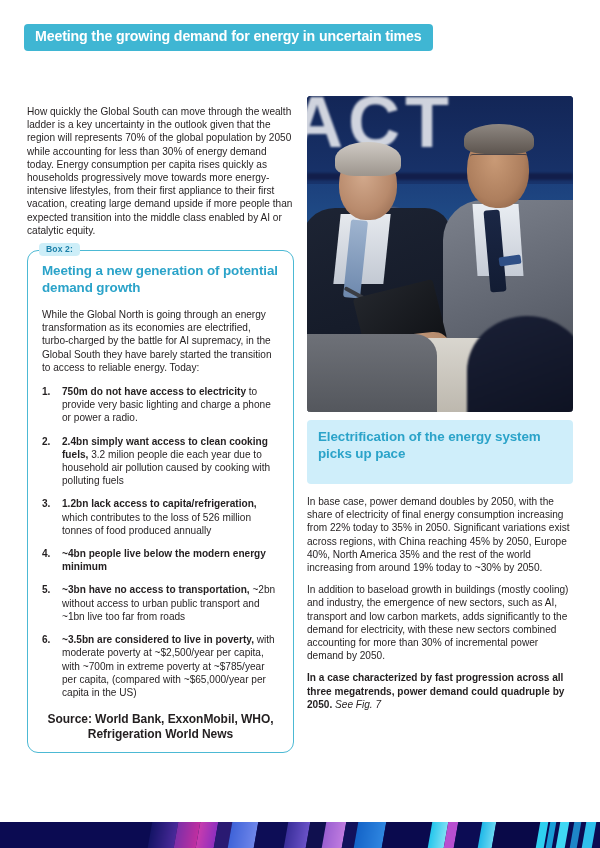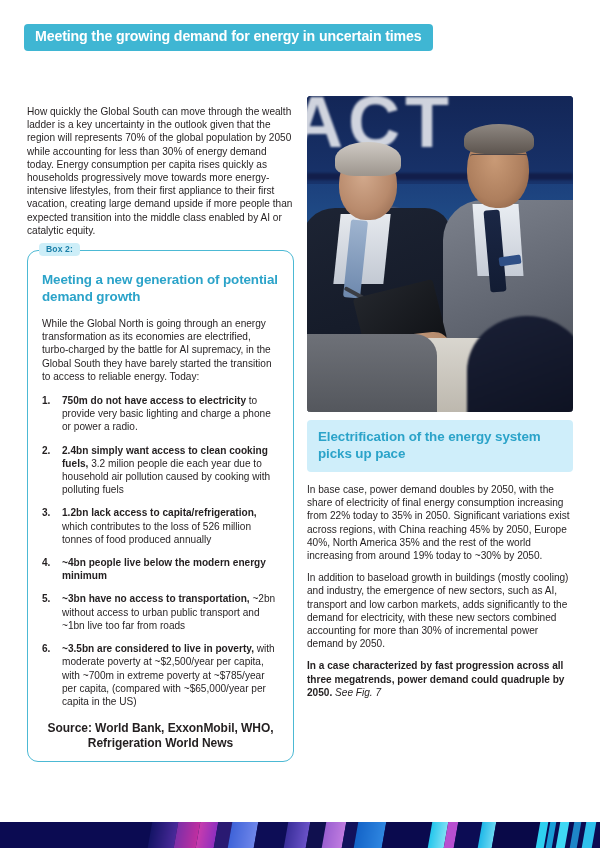--- a/index.html
+++ b/index.html
@@ -65,21 +65,21 @@
   p.body:last-child { margin-bottom: 0; }
   p.body.bold { font-weight: bold; }
   .ital { font-style: italic; font-weight: normal; }
 
   
   .callout {
     position: relative;
     margin-top: 13px;
     border: 1.4px solid #4cb9d4;
     border-radius: 11px;
-    padding: 21px 14px 11px 14px;
+    padding: 12px 14px 11px 14px;
     box-sizing: border-box;
     width: 267px;
   }
   .callout-tag {
     position: absolute;
     left: 11px;
     top: -8px;
     background: #cdeef8;
     border-radius: 4px;
     padding: 2px 7px 2px 7px;
@@ -326,21 +326,21 @@
     border-radius: 50% 50% 0 0;
     background: linear-gradient(160deg,#1a2036 0%, #0d1120 100%);
     filter: blur(1px);
   }
 
   
   .tealpanel {
     margin-top: 8px;
     background: #cfeefa;
     border-radius: 4px;
-    padding: 9px 11px 10px 11px;
+    padding: 9px 11px 22px 11px;
     box-sizing: border-box;
     width: 266px;
   }
   .tealpanel-title {
     margin: 0;
     font-size: 13.4px;
     font-weight: bold;
     line-height: 16.5px;
     color: #2ba3c9;
     letter-spacing: -0.1px;

